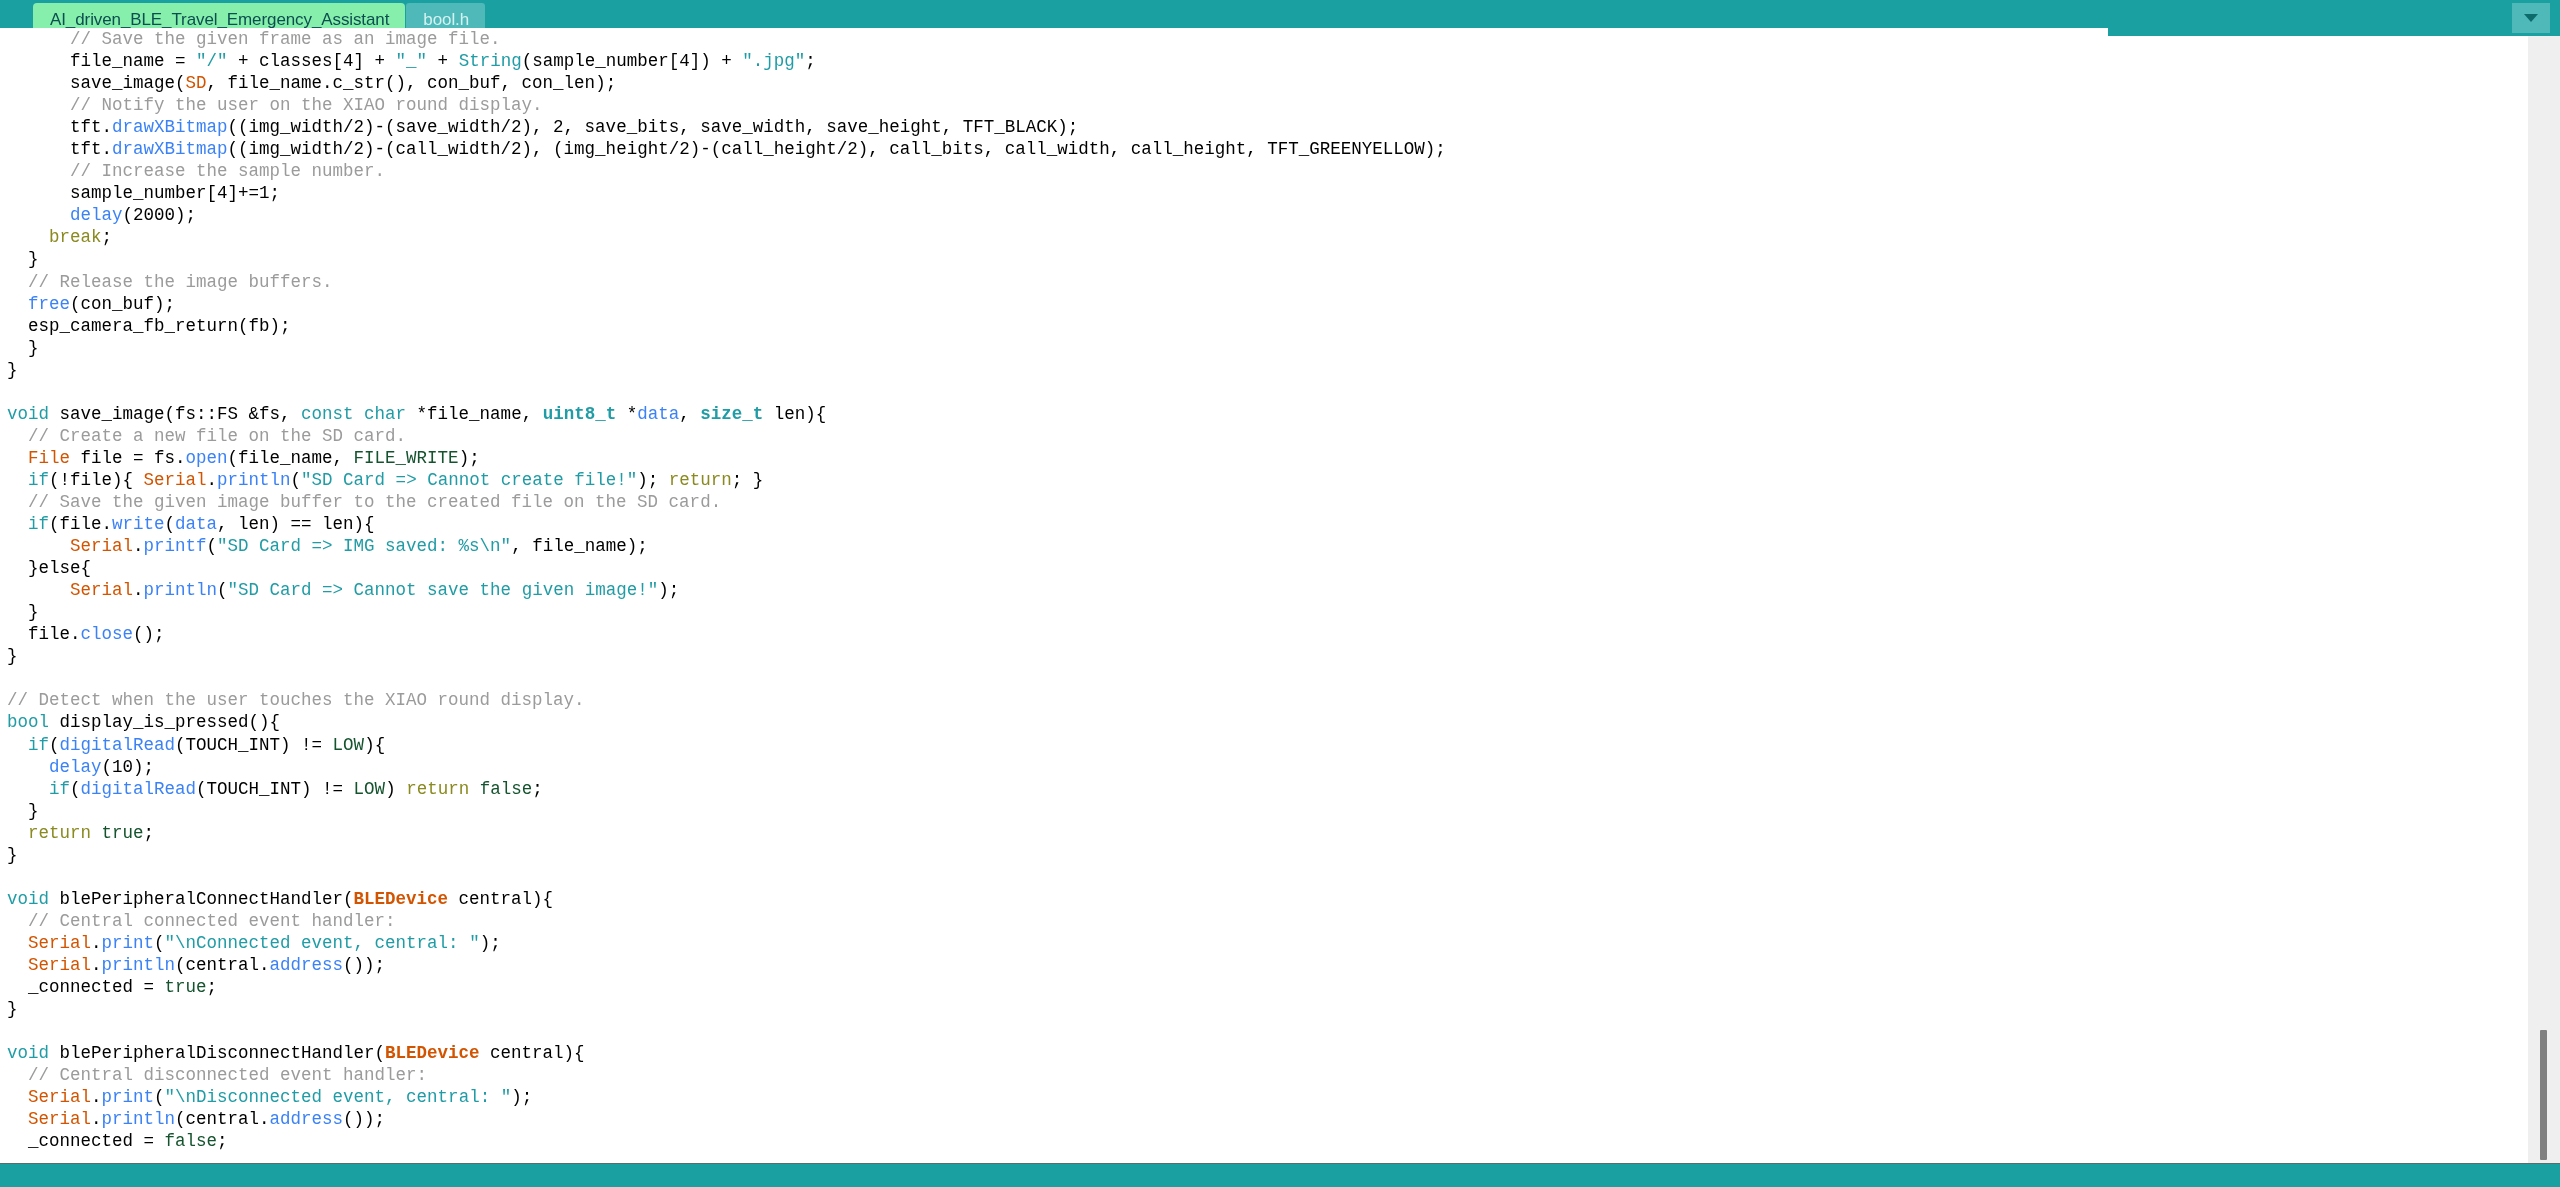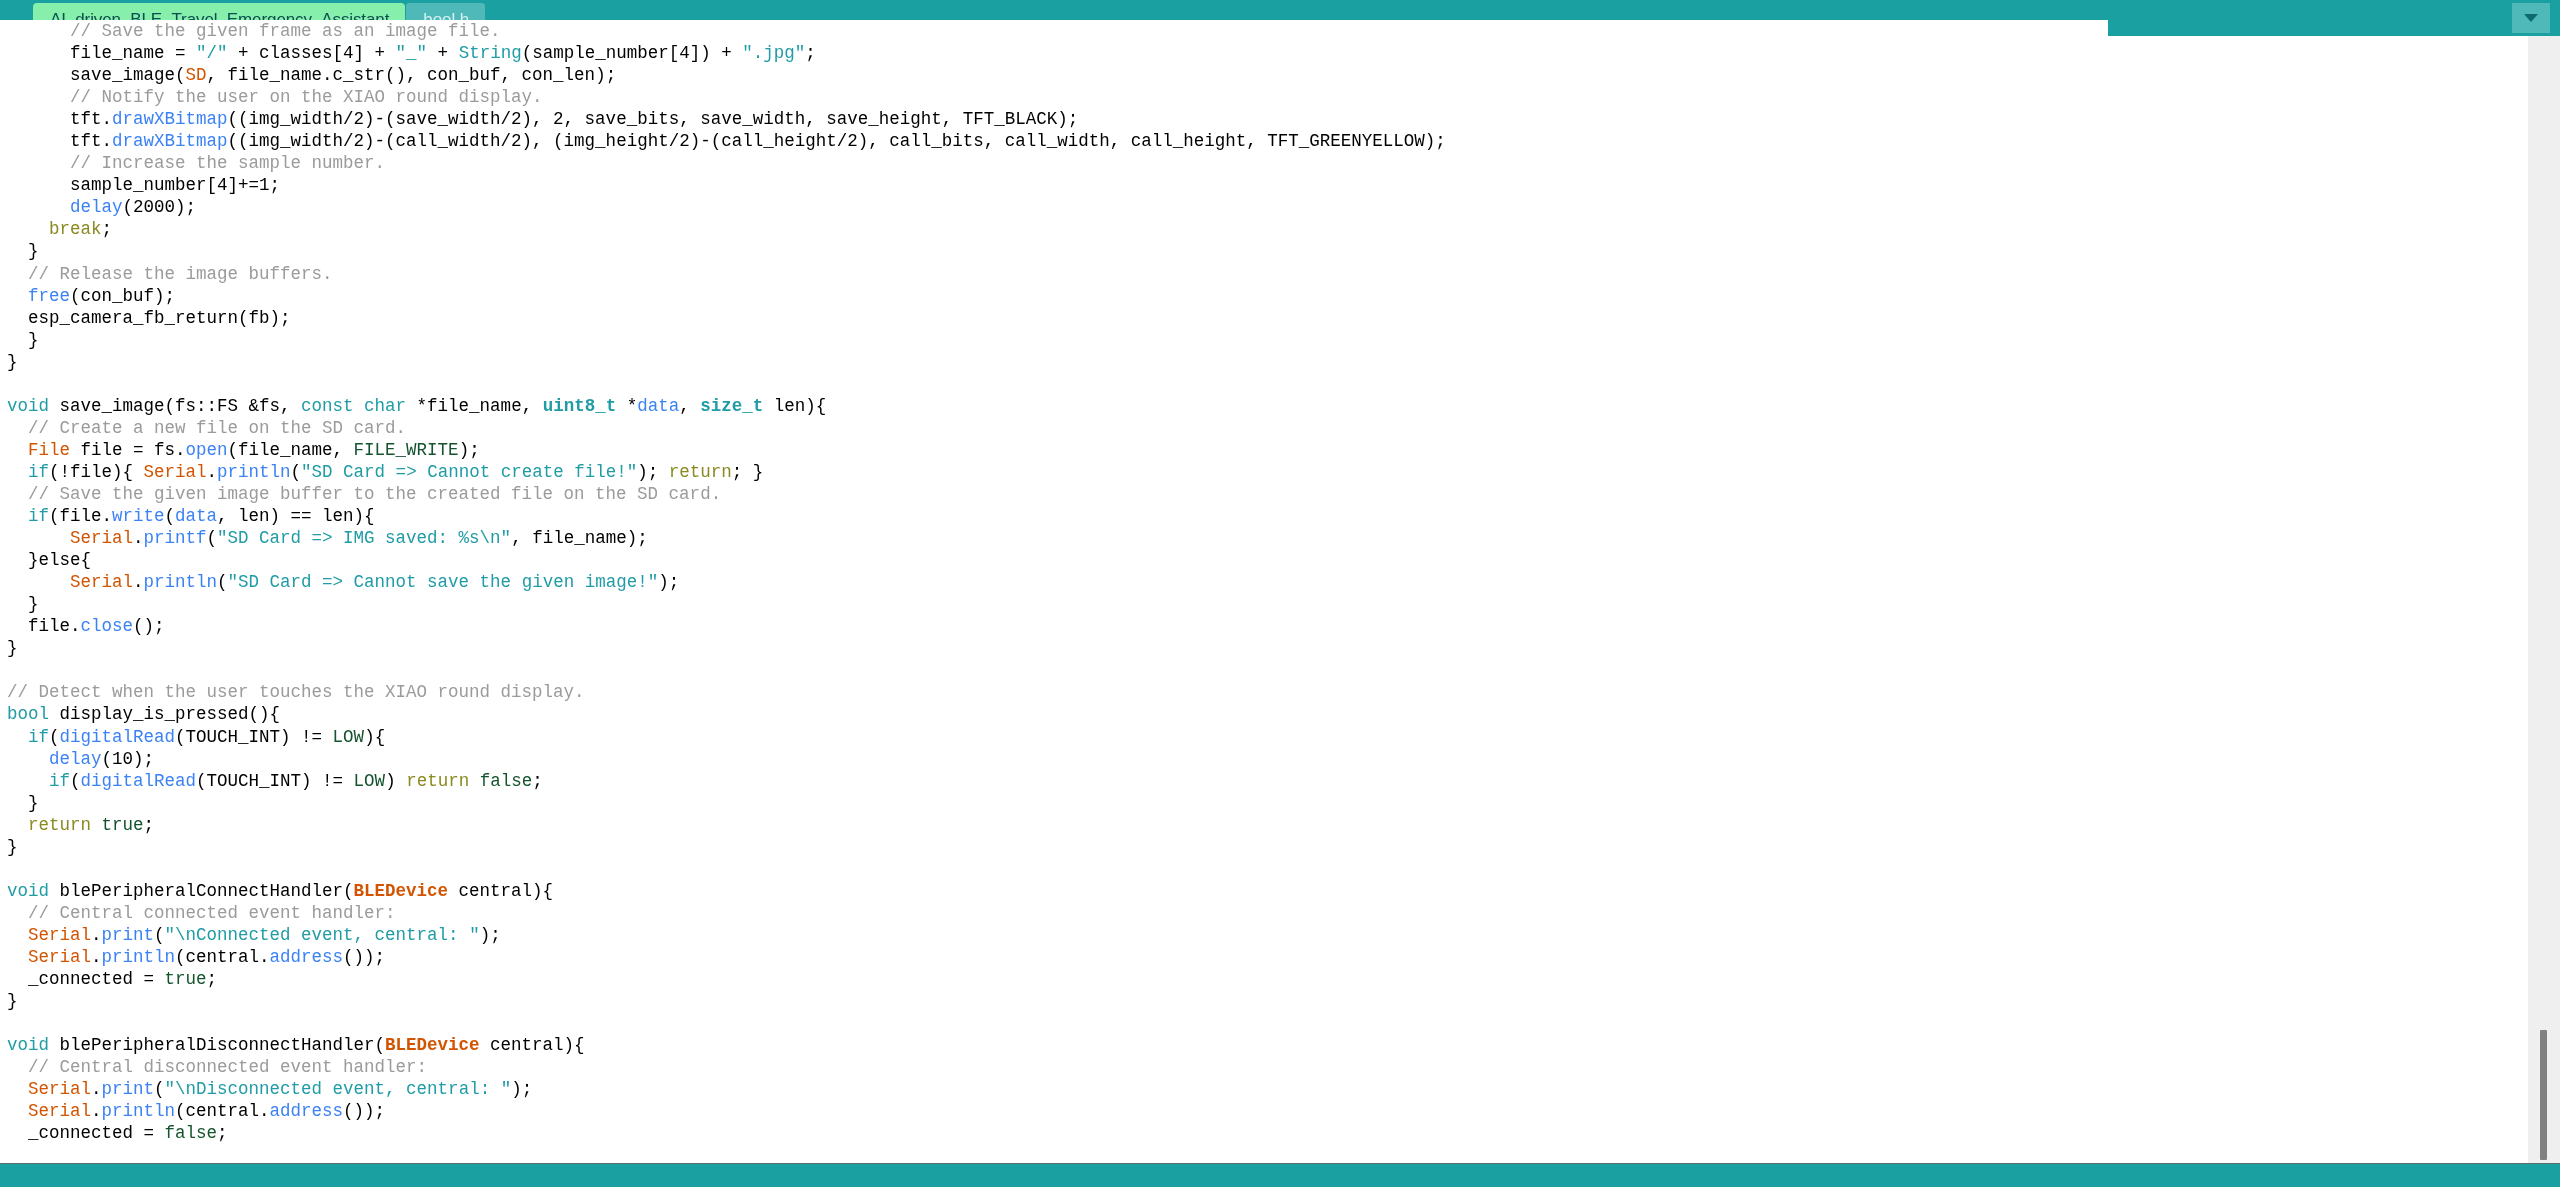--- a/index.html
+++ b/index.html
@@ -78,21 +78,21 @@
     display: flex;
     align-items: center;
     justify-content: center;
     cursor: pointer;
   }
   .tab-menu-btn svg { display: block; }
 
   
   .editor-wrap {
     position: absolute;
-    top: 20px;
+    top: 28px;
     left: 0;
     width: 2108px;
     height: 1127px;
     background: #ffffff;
     overflow: hidden;
   }
 
   .code {
     position: absolute;
     top: 0;

